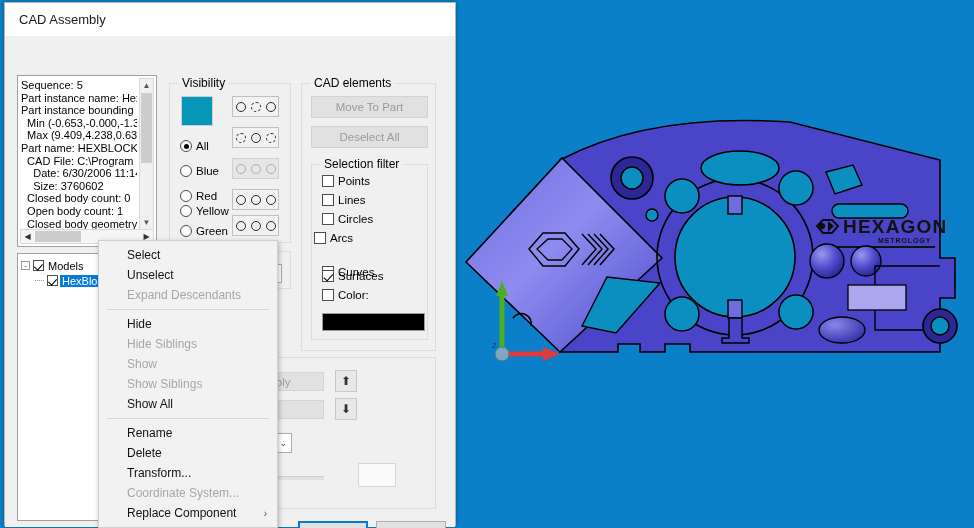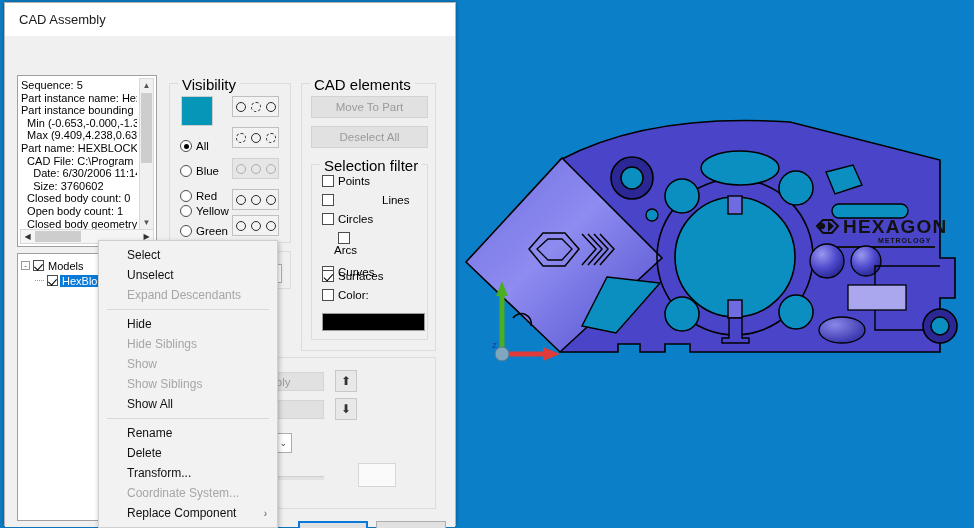--- a/index.html
+++ b/index.html
@@ -53,21 +53,21 @@
   
   .group {
     position: absolute;
     border: 1px solid #dcdcdc;
   }
   .group > .glabel {
     position: absolute;
     top: -8px; left: 8px;
     background: #f0f0f0;
     padding: 0 4px;
-    font-size: 15px;
+    font-size: 12px;
     color: #000;
   }
 
   
   #infobox {
     position: absolute;
     left: 12px; top: 38px;
     width: 140px; height: 172px;
     background: #fff;
     border: 1px solid #a0a0a0;
@@ -490,29 +490,29 @@
         <div class="pbtn" style="left:9px; top:12px; width:117px; height:22px;">Move To Part</div>
         <div class="pbtn" style="left:9px; top:42px; width:117px; height:22px;">Deselect All</div>
 
         <div class="group" id="grpFilter">
           <span class="glabel">Selection filter</span>
 
           <div class="fchk" style="left:10px; top:10px;">
             <span class="cbx2"></span>
             <span>Points</span>
           </div>
-          <div class="fchk" style="left:10px; top:29px;gap:44px;">
+          <div class="fchk" style="left:10px; top:29px;">
             <span class="cbx2"></span>
             <span>Lines</span>
           </div>
           <div class="fchk" style="left:10px; top:48px;">
             <span class="cbx2"></span>
             <span>Circles</span>
           </div>
-          <div class="fchk" style="left:22px; top:67px;flex-direction:column;">
+          <div class="fchk" style="left:2px; top:67px;">
             <span class="cbx2"></span>
             <span>Arcs</span>
           </div>
           <div class="fchk" style="left:10px; top:101px;">
             <span class="cbx2"></span>
             <span>Curves</span>
           </div>
           <div class="fchk on" style="left:10px; top:105px;">
             <span class="cbx2"></span>
             <span>Surfaces</span>

